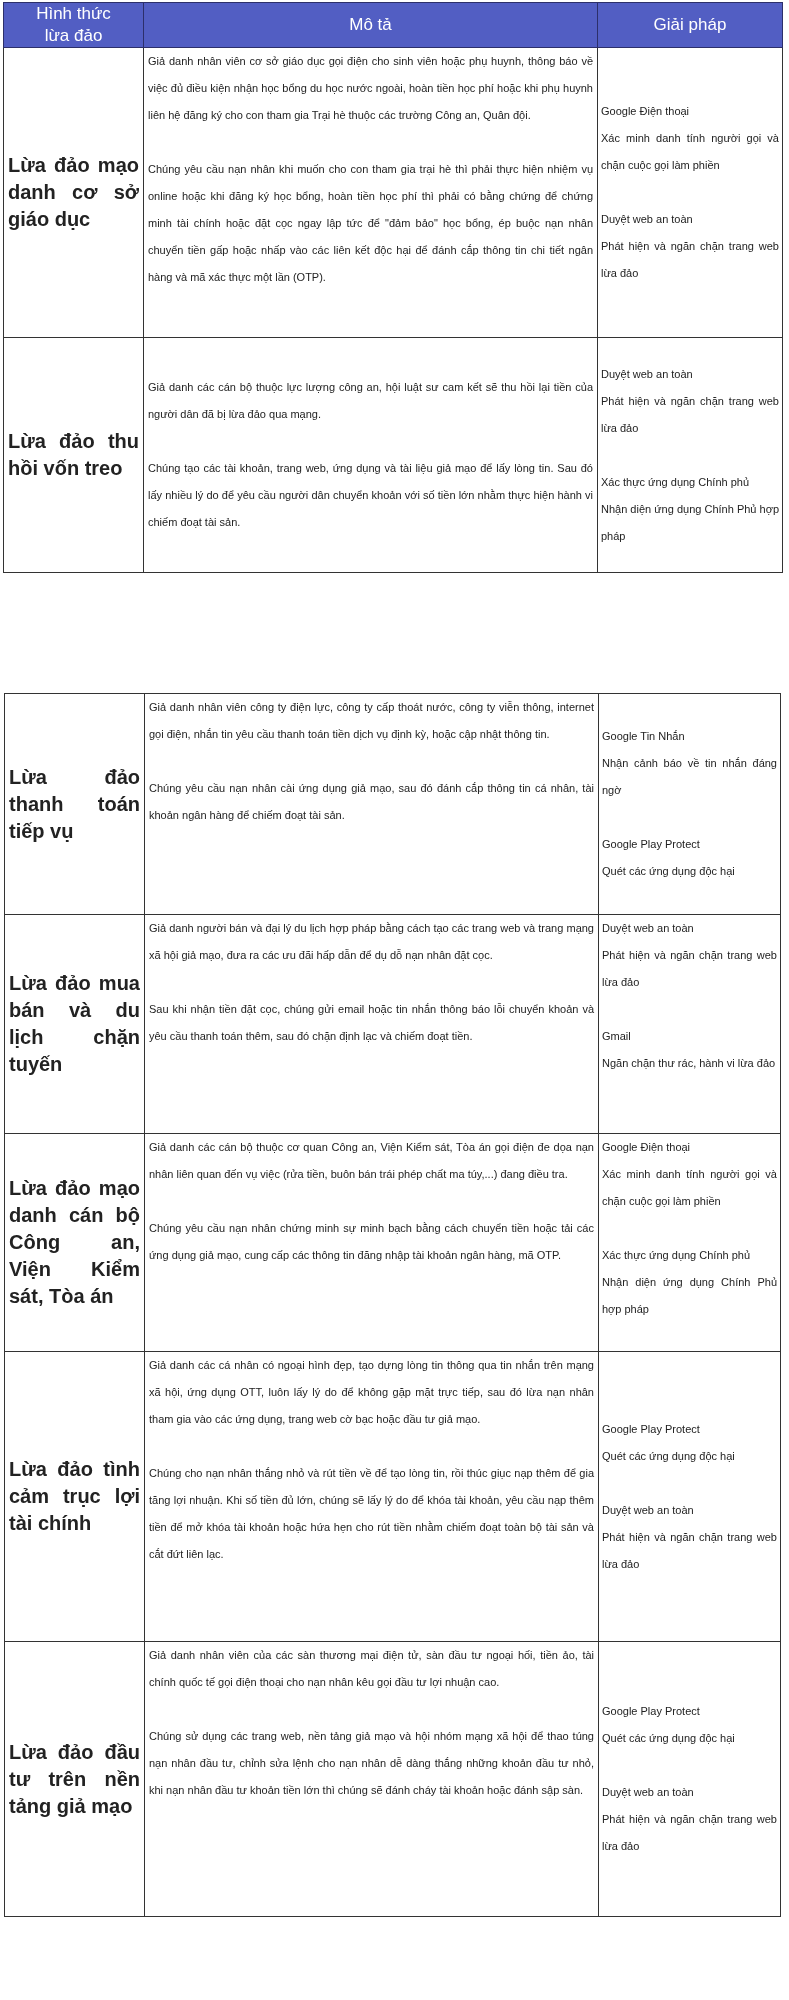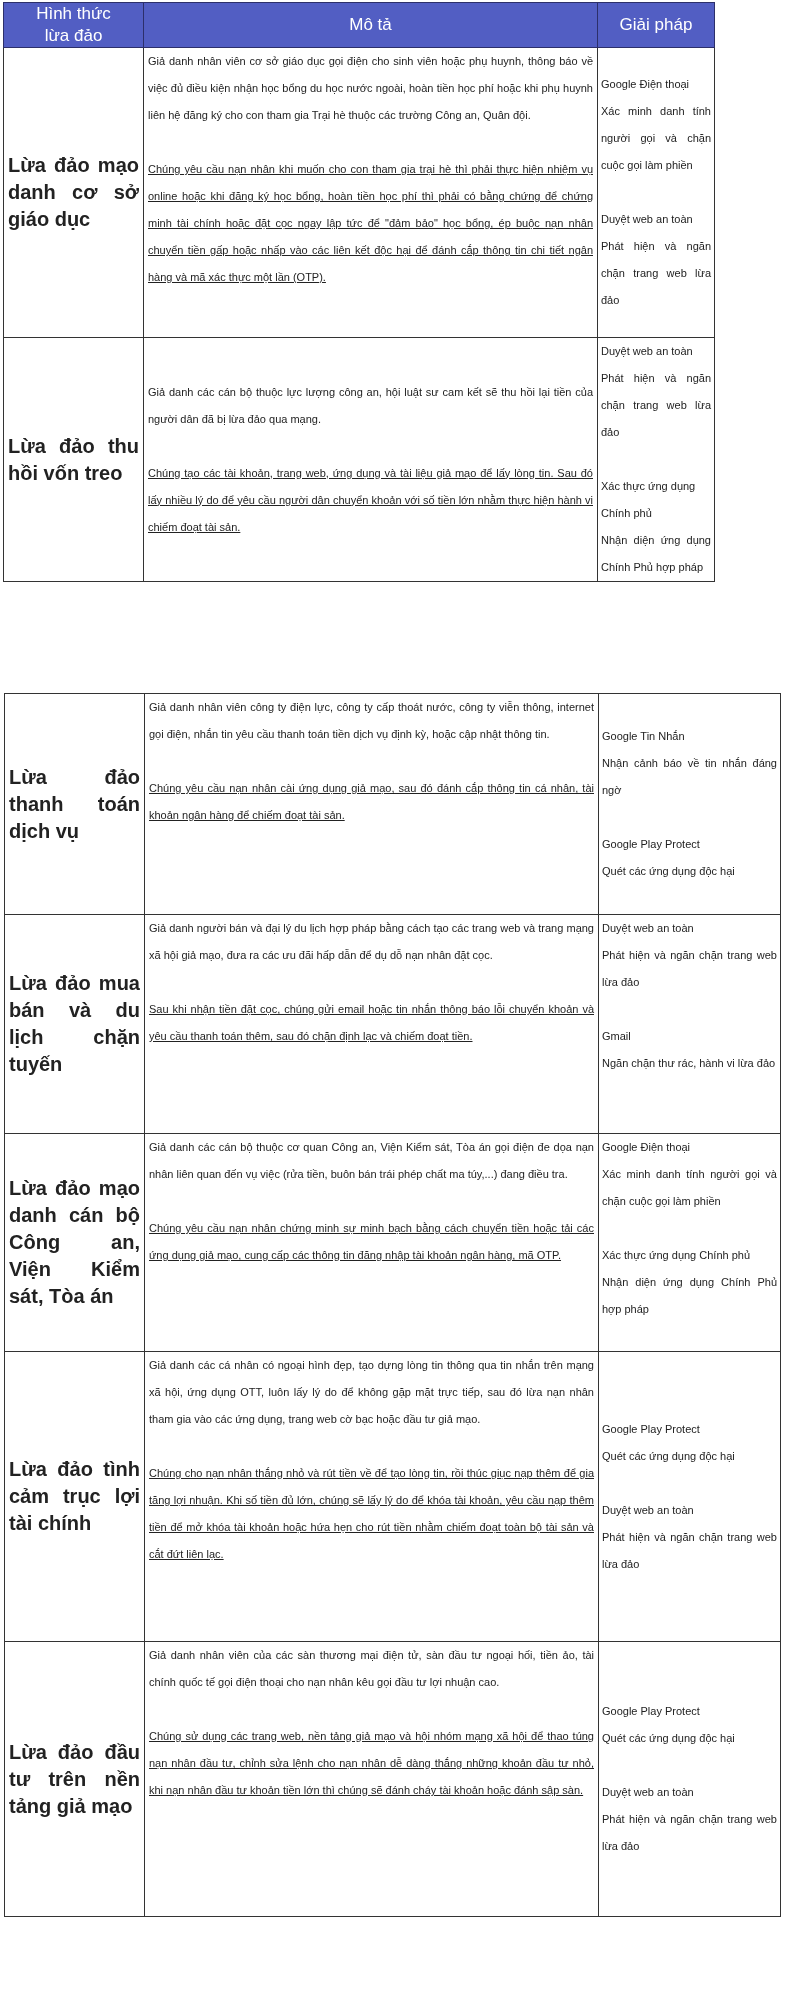--- a/index.html
+++ b/index.html
@@ -1,31 +1,31 @@
 <!DOCTYPE html>
 <html><head>
 <meta charset="utf-8">
 <style>
   html, body { margin: 0; padding: 0; background: #ffffff; }
   body { width: 789px; height: 2000px; overflow: hidden; position: relative;
          font-family: "Liberation Sans", "DejaVu Sans", sans-serif; color: #222; }
   table { border-collapse: collapse; table-layout: fixed; position: absolute; left: 3px; }
   td, th { border: 1.5px solid #333; vertical-align: middle; padding: 0 4px; font-size: 11px; line-height: 27px; }
-  #t1 { top: 2px; width: 712px; }
+  #t1 { top: 2px; width: 780px; }
   #t2 { top: 693px; width: 777px; left: 4px; }
   col.c1 { width: 140px; }
   col.c2 { width: 454px; }
   col.c3 { width: auto; }
   thead th { background: #525ec3; color: #fff; font-weight: normal; font-size: 17px; line-height: 22px;
              height: 44px; border-color: #2c2f6a; text-align: center; padding: 0 4px; }
   td.kind { font-weight: bold; text-align: justify; text-align-last: left; font-size: 20px; line-height: 27px; }
   td.desc { text-align: justify; vertical-align: top; }
   td.sol { vertical-align: middle; padding: 0 3px 0 3px; }
   .para { text-align: justify; }
-  .para + .para { margin-top: 27px; text-decoration: underline; }
+  .para + .para { margin-top: 27px; }
   .sol-block + .sol-block { margin-top: 27px; }
   .sol-name { display: block; }
   .sol-text { display: block; text-align: justify; }
 </style>
 </head>
 <body>
 
 <table id="t1">
   <colgroup>
       <col class="c1">
@@ -81,21 +81,21 @@
 
 <table id="t2">
   <colgroup>
       <col class="c1">
       <col class="c2">
       <col class="c3">
     </colgroup>
   <tbody>
 
     <tr style="height:221px">
-      <td class="kind">Lừa đảo thanh toán dịch vụ</td>
+      <td class="kind">Lừa đảo thanh toán tiếp vụ</td>
       <td class="desc">
         <div class="para">Giả danh nhân viên công ty điện lực, công ty cấp thoát nước, công ty viễn thông, internet gọi điện, nhắn tin yêu cầu thanh toán tiền dịch vụ định kỳ, hoặc cập nhật thông tin.</div>
         <div class="para">Chúng yêu cầu nạn nhân cài ứng dụng giả mạo, sau đó đánh cắp thông tin cá nhân, tài khoản ngân hàng để chiếm đoạt tài sản.</div>
       </td>
       <td class="sol">
         <div class="sol-block">
           <span class="sol-name">Google Tin Nhắn</span>
           <span class="sol-text">Nhận cảnh báo về tin nhắn đáng ngờ</span>
         </div>
         <div class="sol-block">

